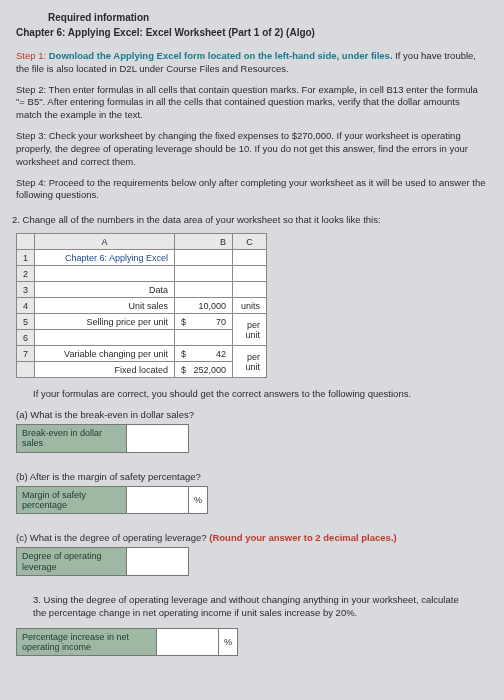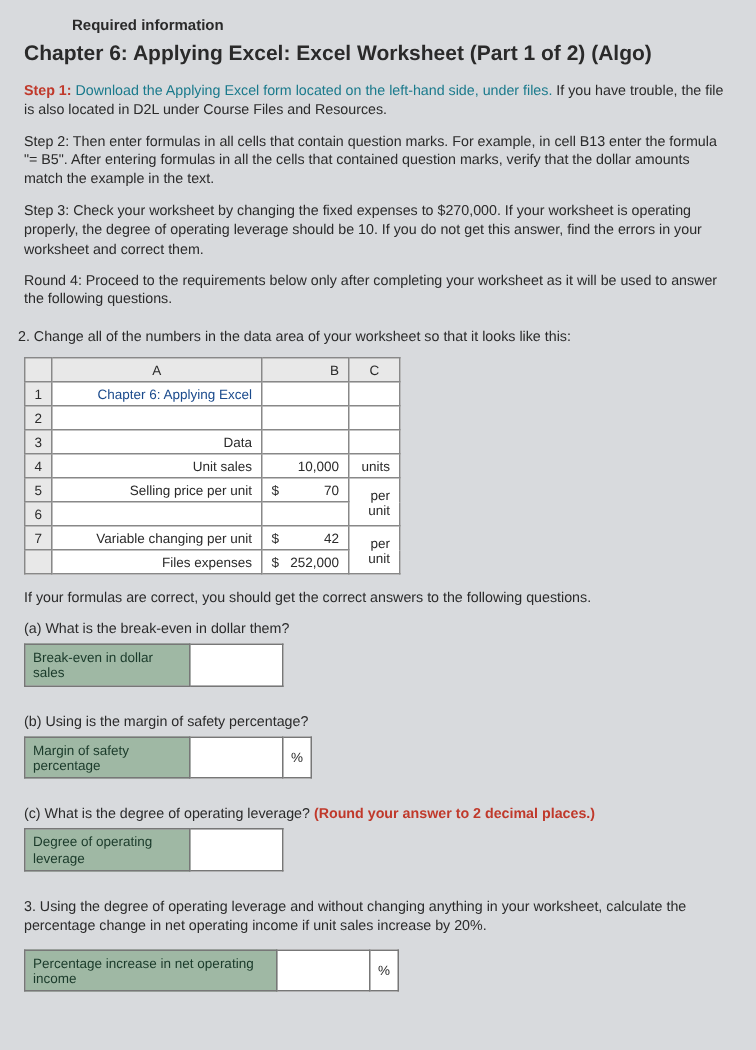--- a/index.html
+++ b/index.html
@@ -7,23 +7,23 @@
       font-family: Arial, Helvetica, sans-serif;
       background: #d8dadd;
       width: 504px;
       height: 700px;
       padding: 12px 16px;
       font-size: 9.5px;
       color: #2a2a2a;
       overflow: hidden;
     }
     .required-title { font-weight: bold; font-size: 10px; margin-bottom: 4px; padding-left: 32px; }
-    .chapter-title { font-weight: bold; font-size: 14px; margin-bottom: 12px; }
-    .step1-label { color: #c0392b; font-weight: bold; display: inline; }
-    .step1-link { color: #1a7a8c; font-weight: normal; display: inline; }
+    .chapter-title { font-weight: bold; font-size: 10px; margin-bottom: 12px; }
+    .step1-label { color: #c0392b; font-weight: normal; display: inline; }
+    .step1-link { color: #1a7a8c; font-weight: bold; display: inline; }
     .step1-rest { display: inline; }
     .step { margin: 8px 0; line-height: 1.35; }
     .step-label { font-weight: normal; display: inline; }
     .q2 { margin: 12px 0 8px -4px; }
     
     table.spreadsheet {
       border-collapse: collapse;
       margin: 4px 0 10px 0;
       background: #fff;
     }
@@ -43,21 +43,21 @@
     table.spreadsheet .rowhead {
       background: #e8e8e8;
       text-align: center;
       width: 18px;
     }
     .col-a { width: 140px; }
     .col-b { width: 58px; text-align: right !important; }
     .col-c { width: 34px; }
     .num { text-align: right; }
     
-    .sub-text { margin: 8px 0; line-height: 1.35; }
+    .sub-text { margin: 8px 17px; line-height: 1.35; }
     .sub-q { margin: 6px 0 4px 0; }
     
     table.answer-box {
       border-collapse: collapse;
       margin: 2px 0 18px 0;
     }
     table.answer-box td {
       border: 1px solid #777;
       padding: 3px 5px;
       font-size: 9px;
@@ -97,21 +97,21 @@
   <span class="step-label">Step 2:</span>
   <span> Then enter formulas in all cells that contain question marks. For example, in cell B13 enter the formula "= B5". After entering formulas in all the cells that contained question marks, verify that the dollar amounts match the example in the text.</span>
 </div>
 
 <div class="step">
   <span class="step-label">Step 3:</span>
   <span> Check your worksheet by changing the fixed expenses to $270,000. If your worksheet is operating properly, the degree of operating leverage should be 10. If you do not get this answer, find the errors in your worksheet and correct them.</span>
 </div>
 
 <div class="step">
-  <span class="step-label">Round 4:</span>
+  <span class="step-label">Step 4:</span>
   <span> Proceed to the requirements below only after completing your worksheet as it will be used to answer the following questions.</span>
 </div>
 
 <div class="q2">2. Change all of the numbers in the data area of your worksheet so that it looks like this:</div>
 
 <table class="spreadsheet">
   <tbody>
       <tr>
     <th class="rowhead"></th>
     <th class="col-a">A</th>
@@ -154,39 +154,39 @@
         <td></td>
   </tr>
   <tr>
     <td class="rowhead">7</td>
     <td>Variable changing per unit</td>
     <td class="num"><span style="float:left">$</span><span>42</span></td>
     <td rowspan="2">per unit</td>
   </tr>
   <tr>
     <td class="rowhead"></td>
-    <td>Files expenses</td>
+    <td>Fixed located</td>
     <td class="num"><span style="float:left">$</span><span>252,000</span></td>
   </tr>
 </tbody>
   </table>
 
 <div class="sub-text">If your formulas are correct, you should get the correct answers to the following questions.</div>
 
-<div class="sub-q">(a) What is the break-even in dollar them?</div>
+<div class="sub-q">(a) What is the break-even in dollar sales?</div>
 <table class="answer-box">
   <tbody>
       <tr>
     <td class="label-cell">Break-even in dollar sales</td>
     <td class="input-cell"></td>
   </tr>
 </tbody>
   </table>
 
-<div class="sub-q">(b) Using is the margin of safety percentage?</div>
+<div class="sub-q">(b) After is the margin of safety percentage?</div>
 <table class="answer-box">
   <tbody>
       <tr>
     <td class="label-cell">Margin of safety percentage</td>
     <td class="input-cell"></td>
     <td class="pct-cell">%</td>
   </tr>
 </tbody>
   </table>
 
@@ -200,18 +200,18 @@
     <td class="label-cell">Degree of operating leverage</td>
     <td class="input-cell"></td>
   </tr>
 </tbody>
   </table>
 
 <div class="sub-text">3. Using the degree of operating leverage and without changing anything in your worksheet, calculate the percentage change in net operating income if unit sales increase by 20%.</div>
 <table class="answer-box" style="margin-bottom:4px">
   <tbody>
       <tr>
-    <td class="label-cell" style="width:168px">Percentage increase in net operating income</td>
+    <td class="label-cell" style="width:140px">Percentage increase in net operating income</td>
     <td class="input-cell"></td>
     <td class="pct-cell">%</td>
   </tr>
 </tbody>
   </table>
 
 </body></html>

